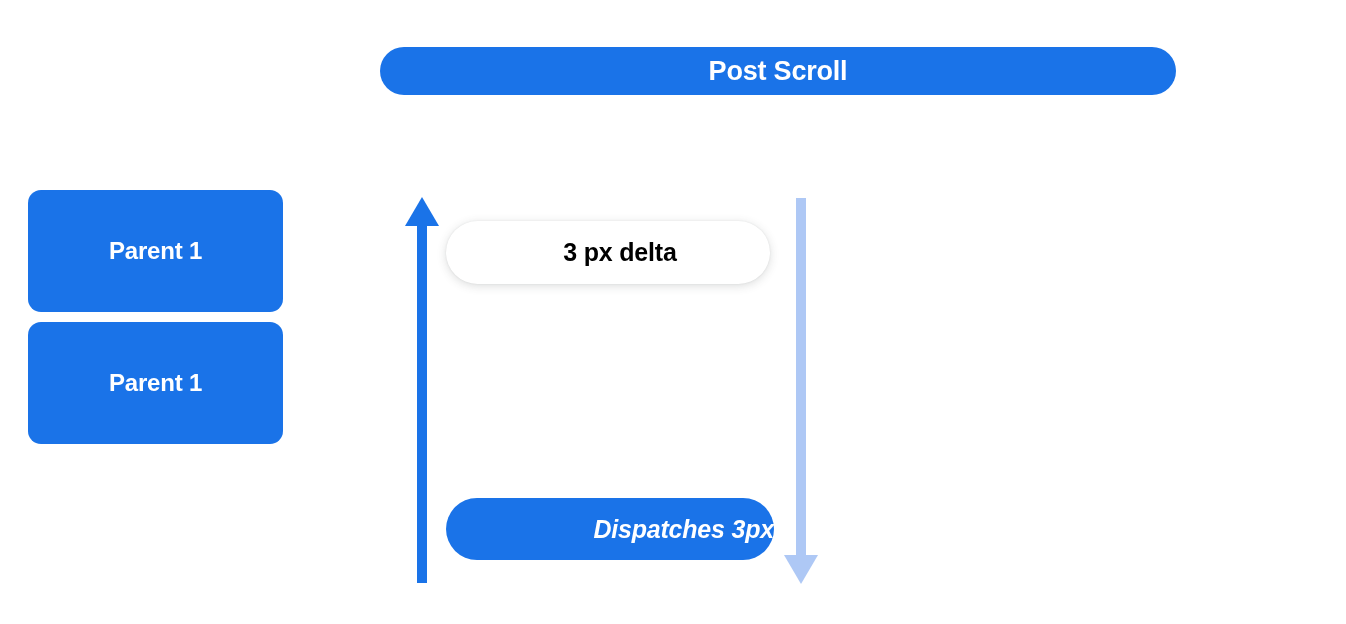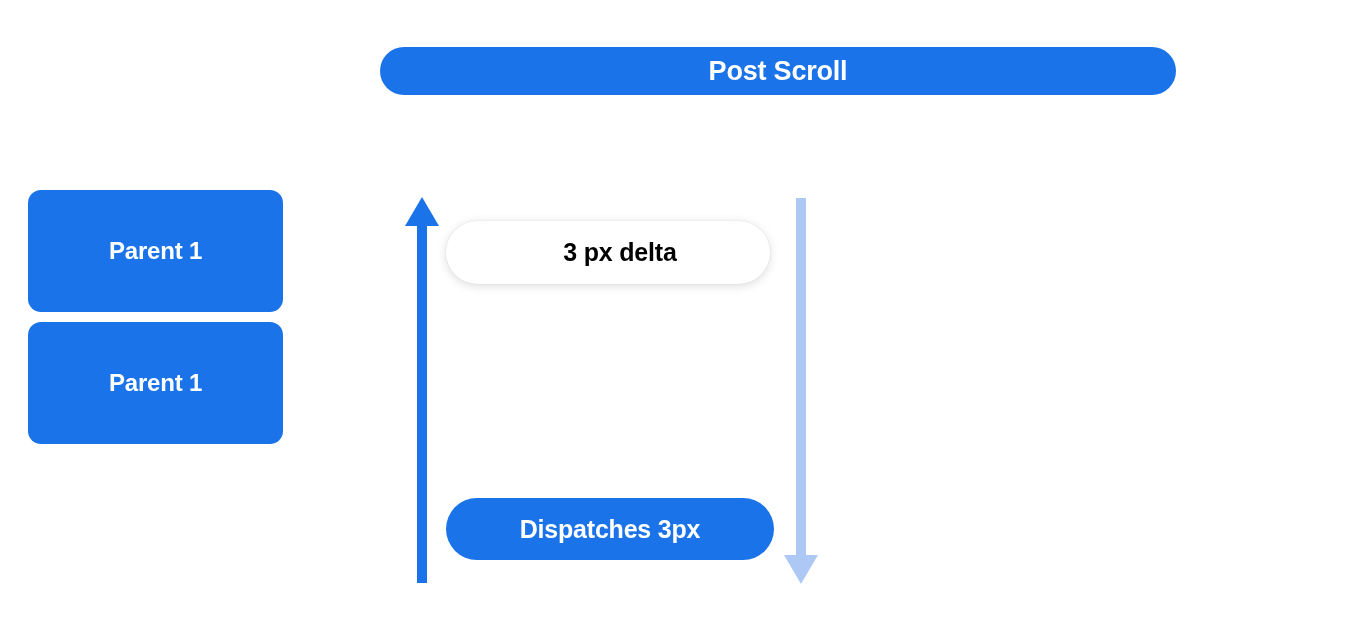--- a/index.html
+++ b/index.html
@@ -105,21 +105,22 @@
   .dispatch-pill {
     position: absolute;
     left: 446px;
     top: 498px;
     width: 328px;
     height: 62px;
     background: #1a73e8;
     border-radius: 31px;
     display: flex;
     align-items: center;
-    justify-content: center;
+    justify-content: flex-end;
+    font-style: italic;
   }
   .dispatch-pill .label {
     color: #ffffff;
     font-size: 25px;
     font-weight: bold;
     letter-spacing: -0.2px;
   }
 </style>
 </head>
 <body>

